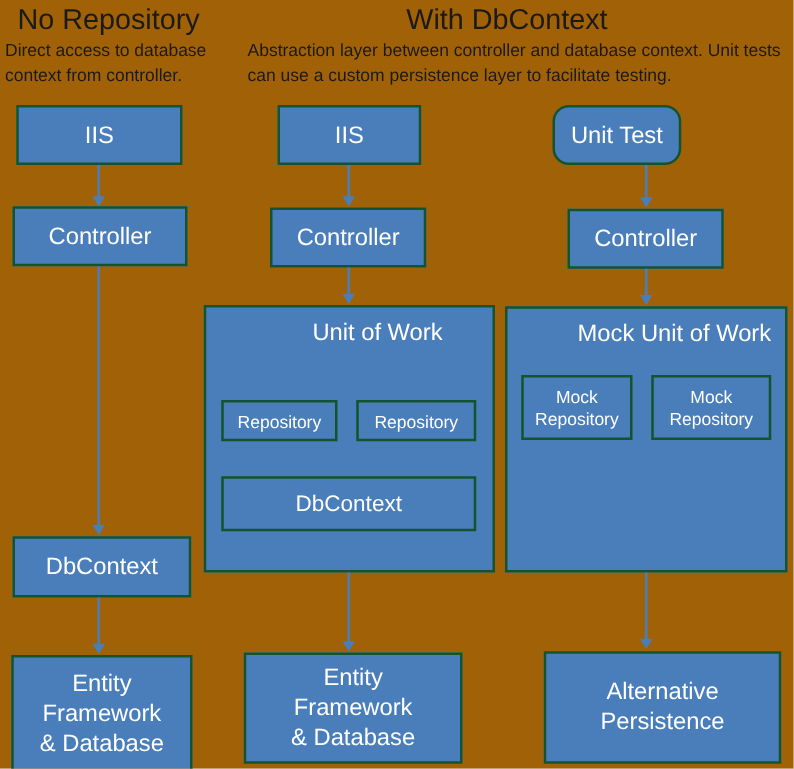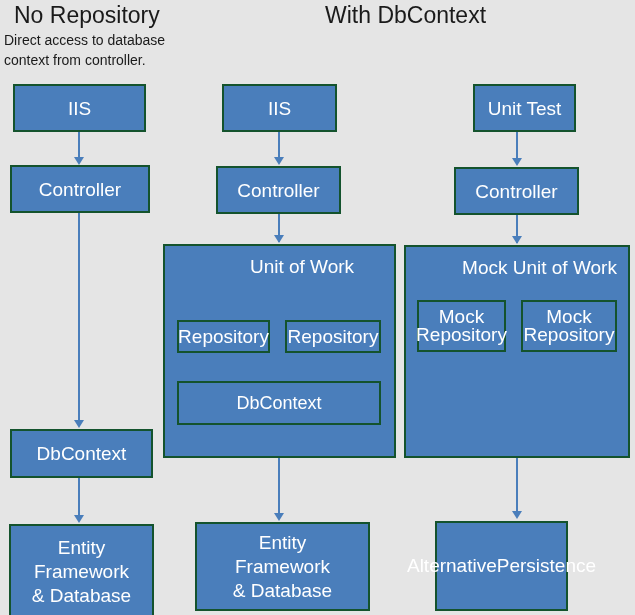--- a/index.html
+++ b/index.html
@@ -4,21 +4,21 @@
 <style>
   html, body {
     margin: 0;
     padding: 0;
     background: #ffffff;
   }
   #canvas {
     position: relative;
     width: 635px;
     height: 615px;
-    background: #e5e5e5;
+    background: #a16207;
     overflow: hidden;
     font-family: "Liberation Sans", sans-serif;
   }
 
   
   .col-title {
     position: absolute;
     font-size: 23px;
     font-weight: 400;
     color: #1a1a1a;
@@ -42,21 +42,21 @@
     color: #ffffff;
     display: flex;
     align-items: center;
     justify-content: center;
     text-align: center;
     font-size: 19px;
     font-weight: 400;
     line-height: 23px;
   }
   .box.small {
-    font-size: 19px;
+    font-size: 14px;
     line-height: 18px;
     border-width: 2px;
   }
   .box.multiline {
     line-height: 24px;
   }
 
   
   .group {
     display: block;
@@ -93,20 +93,21 @@
 <body>
 
 <div id="canvas">
 
   <div class="col-title" style="left:14px; top:2px;">No Repository</div>
 
   <div class="col-sub" style="left:4px; top:30px; width:190px;">Direct access to database context from controller.</div>
 
   <div class="col-title" style="left:325px; top:2px;">With DbContext</div>
 
+  <div class="col-sub" style="left:198px; top:30px; width:436px;">Abstraction layer between controller and database context. Unit tests can use a custom persistence layer to facilitate testing.</div>
 
   <div class="box" style="left:13px; top:84px; width:133px; height:48px;">IIS</div>
 
   <div class="conn" style="left:78px; top:132px; height:30px;"></div>
   <div class="arrowhead" style="left:74px; top:157px;"></div>
 
   <div class="box" style="left:10px; top:165px; width:140px; height:48px;">Controller</div>
 
   <div class="conn" style="left:78px; top:213px; height:212px;"></div>
   <div class="arrowhead" style="left:74px; top:420px;"></div>
@@ -144,21 +145,21 @@
 
   <div class="conn" style="left:278px; top:458px; height:60px;"></div>
   <div class="arrowhead" style="left:274px; top:513px;"></div>
 
   <div class="box multiline" style="left:195px; top:522px; width:175px; height:89px; flex-direction:column;">
     <span>Entity</span>
     <span>Framework</span>
     <span>&amp; Database</span>
   </div>
 
-  <div class="box" style="left:473px; top:84px; width:103px; height:48px;">Unit Test</div>
+  <div class="box" style="left:442px; top:84px; width:103px; height:48px;border-radius:13px;">Unit Test</div>
 
   <div class="conn" style="left:516px; top:132px; height:31px;"></div>
   <div class="arrowhead" style="left:512px; top:158px;"></div>
 
   <div class="box" style="left:454px; top:167px; width:125px; height:48px;">Controller</div>
 
   <div class="conn" style="left:516px; top:215px; height:28px;"></div>
   <div class="arrowhead" style="left:512px; top:236px;"></div>
 
   <div class="box group" style="left:404px; top:245px; width:226px; height:213px;">
@@ -171,18 +172,18 @@
   </div>
 
   <div class="box small" style="left:521px; top:300px; width:96px; height:52px; flex-direction:column;">
     <span>Mock</span>
     <span>Repository</span>
   </div>
 
   <div class="conn" style="left:516px; top:458px; height:58px;"></div>
   <div class="arrowhead" style="left:512px; top:511px;"></div>
 
-  <div class="box multiline" style="left:435px; top:521px; width:133px; height:90px; ">
+  <div class="box multiline" style="left:435px; top:521px; width:190px; height:90px; flex-direction:column;">
     <span>Alternative</span>
     <span>Persistence</span>
   </div>
 
 </div>
 
 </body></html>

